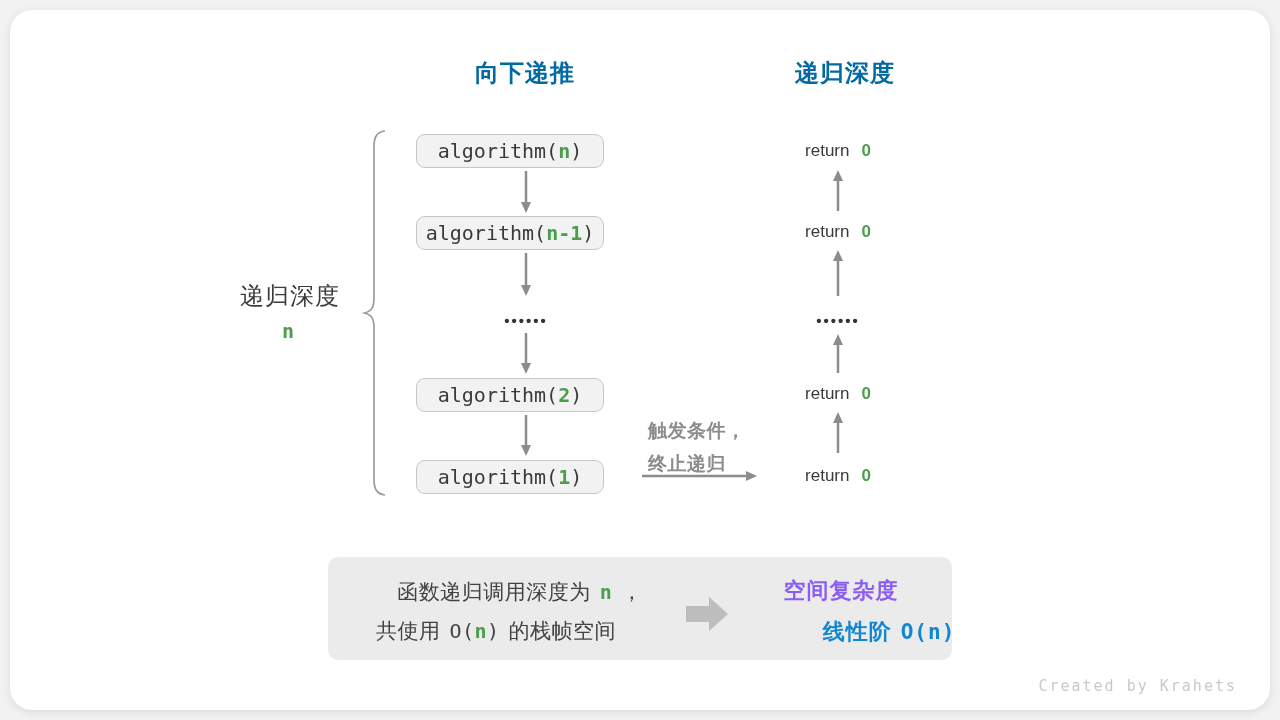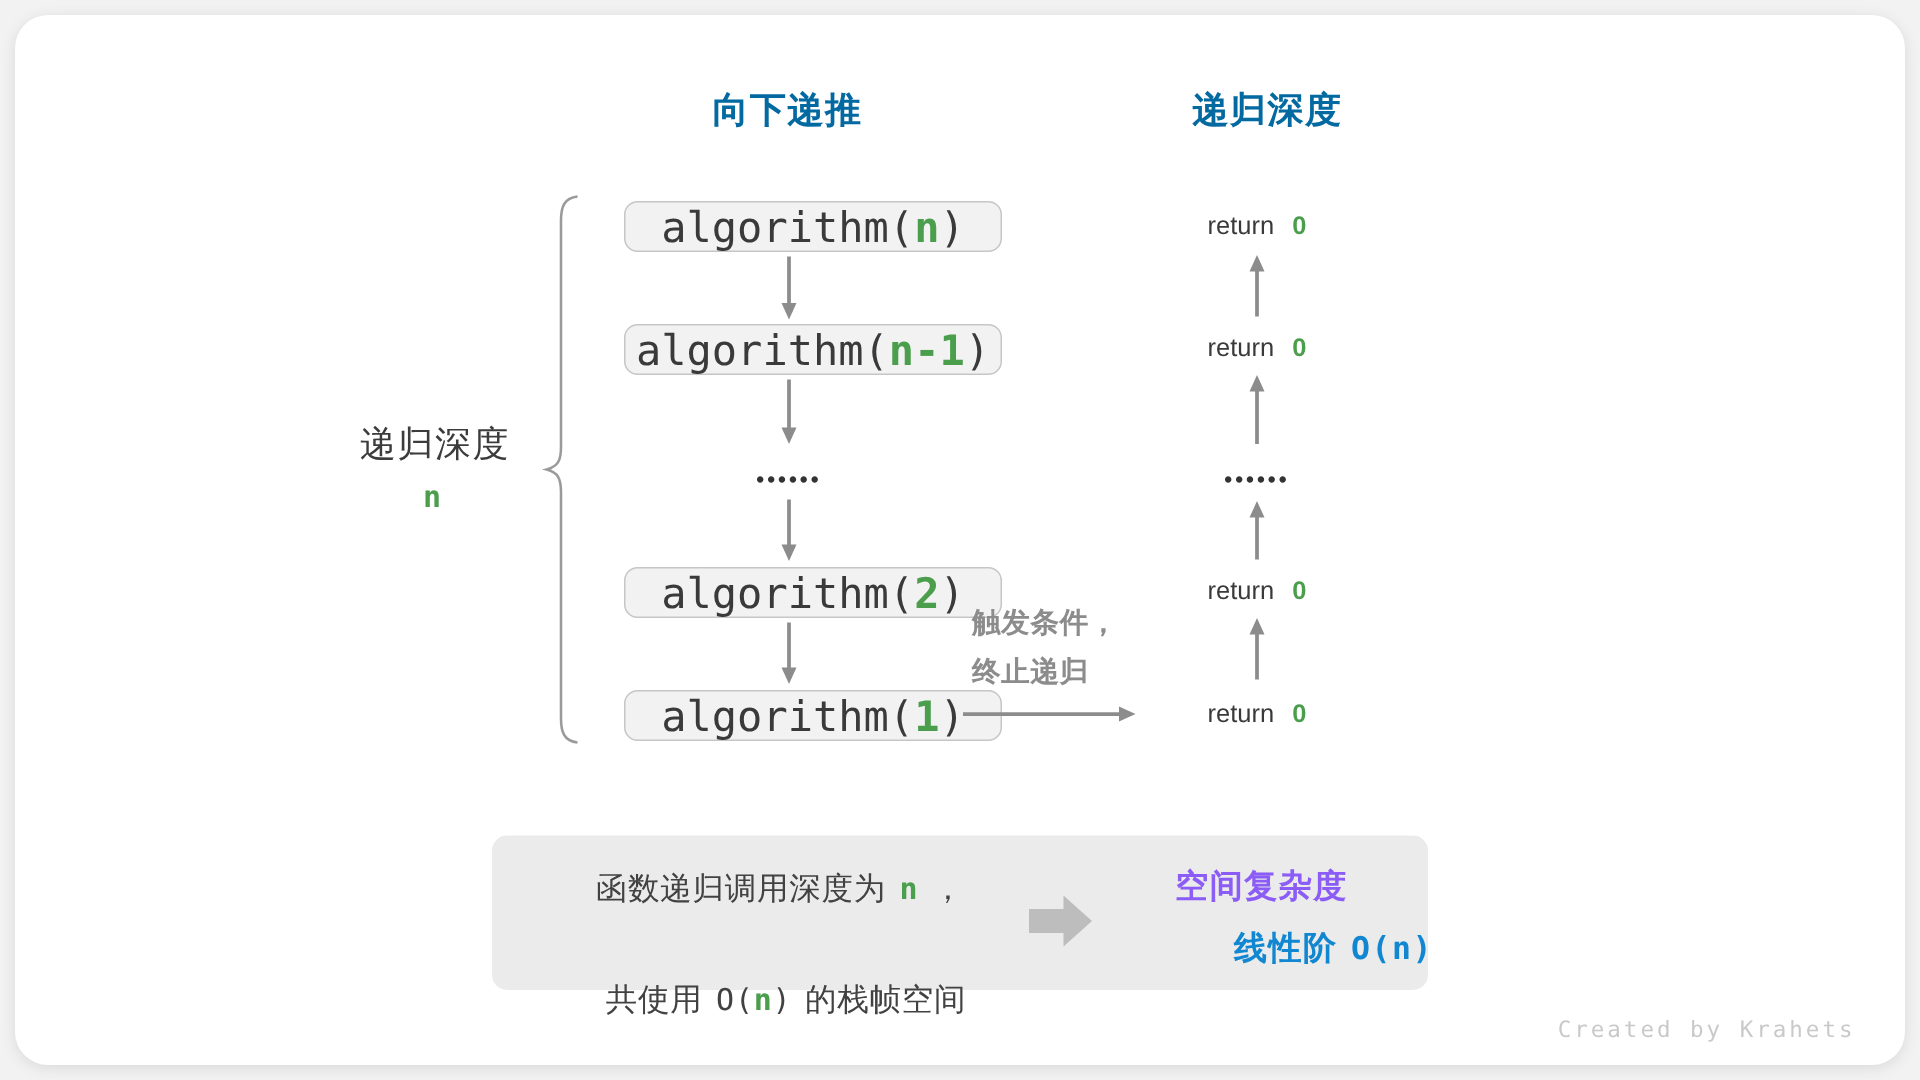--- a/index.html
+++ b/index.html
@@ -17,25 +17,25 @@
   .abs{position:absolute;}
   .ctr{transform:translate(-50%,-50%);white-space:nowrap;}
   .mono{font-family:"DejaVu Sans Mono","Liberation Mono",monospace;}
   .green{color:#4a9e4c;}
   .blue{color:#1287d1;}
 
   .col-header{
     font-size:24px;font-weight:bold;color:#0369a1;letter-spacing:1px;
   }
   .call-box{
-    position:absolute;left:416px;width:252px;height:34px;
+    position:absolute;left:416px;width:188px;height:34px;
     box-sizing:border-box;
     background:#f2f2f2;border:1.6px solid #c6c6c6;border-radius:9px;
     font-family:"DejaVu Sans Mono","Liberation Mono",monospace;
-    font-size:28px;color:#3a3a3a;
+    font-size:20px;color:#3a3a3a;
     display:flex;align-items:center;justify-content:center;
   }
   .ret{
     font-family:Liberation Sans, sans-serif;
     font-size:17px;color:#3a3a3a;text-align:right;
   }
   .ret .val{margin-left:12px;}
   .dots{
     font-size:15px;font-weight:bold;color:#333;letter-spacing:2px;
   }
@@ -91,21 +91,21 @@
   <span>algorithm(</span>
     <span class="green" style="font-weight:bold;">2</span>
     <span>)</span>
 </div>
 <div class="call-box" style="top:460px;">
   <span>algorithm(</span>
     <span class="green" style="font-weight:bold;">1</span>
     <span>)</span>
 </div>
 
-<div class="abs trigger" style="left:648px;top:399px;">
+<div class="abs trigger" style="left:648px;top:416px;font-family:Liberation Mono, monospace;">
   <div>触发条件，</div>
   <div>终止递归</div>
 </div>
 
 <div class="abs ctr ret" style="left:838px;top:151px;">
   <span>return</span><span class="val green" style="font-weight:bold;">0</span>
 </div>
 <div class="abs ctr ret" style="left:838px;top:232px;">
   <span>return</span><span class="val green" style="font-weight:bold;">0</span>
 </div>
@@ -114,21 +114,21 @@
   <span>return</span><span class="val green" style="font-weight:bold;">0</span>
 </div>
 <div class="abs ctr ret" style="left:838px;top:476px;">
   <span>return</span><span class="val green" style="font-weight:bold;">0</span>
 </div>
 
 <div class="panel"></div>
 <div class="abs ctr sum-line" style="left:520px;top:592px;">
   <span>函数递归调用深度为</span><span class="mono green sum-var">n</span><span>，</span>
 </div>
-<div class="abs ctr sum-line" style="left:524px;top:631px;margin-top:35px;">
+<div class="abs ctr sum-line" style="left:496px;top:631px;">
   <span>共使用</span><span class="sum-code"><span class="mono">O(</span><span class="mono green" style="font-weight:bold;">n</span><span class="mono">)</span></span><span>的栈帧空间</span>
 </div>
 <div class="abs ctr result-title" style="left:841px;top:591px;">空间复杂度</div>
 <div class="abs ctr result-line blue" style="left:841px;top:632px;margin-left:48px;">
   <span>线性阶</span><span class="mono">O(n)</span>
 </div>
 
 <div class="abs watermark" style="right:43px;top:677px;">Created by Krahets</div>
 
 <svg class="overlay" width="1280" height="720" viewBox="0 0 1280 720">

